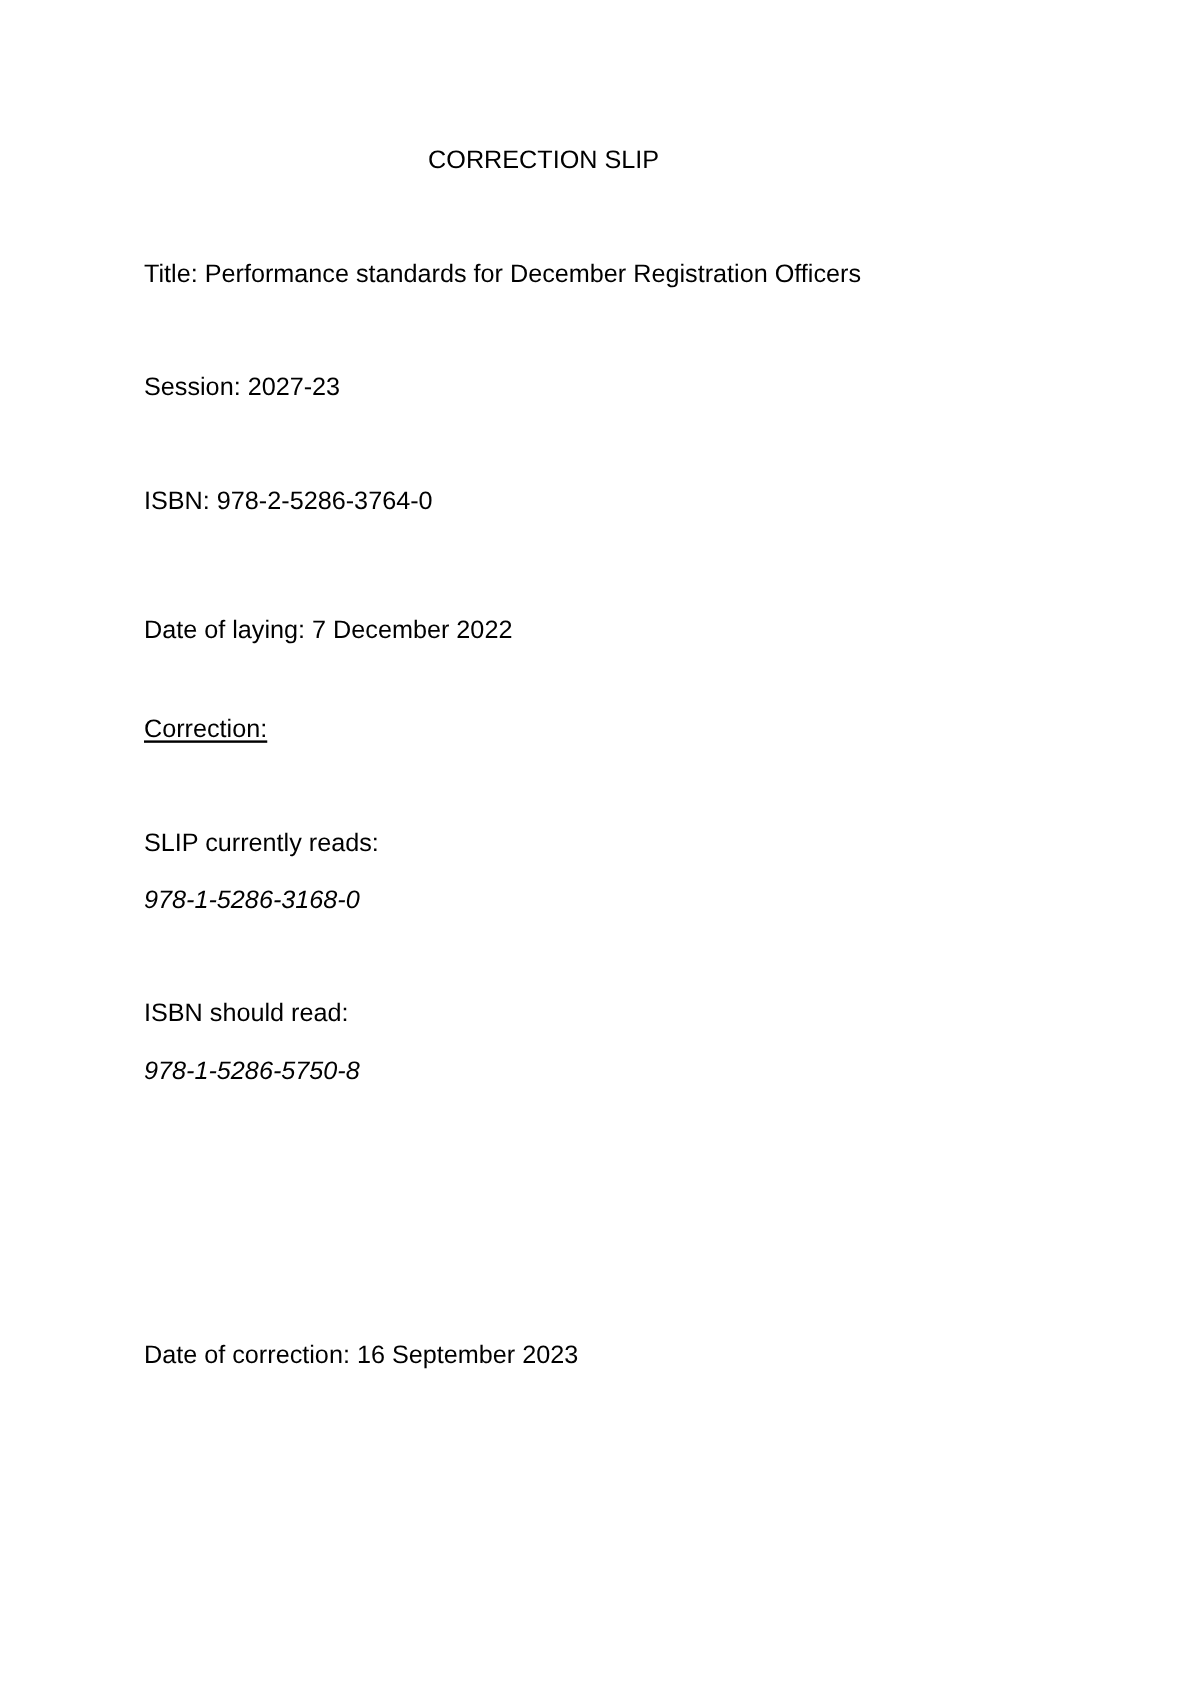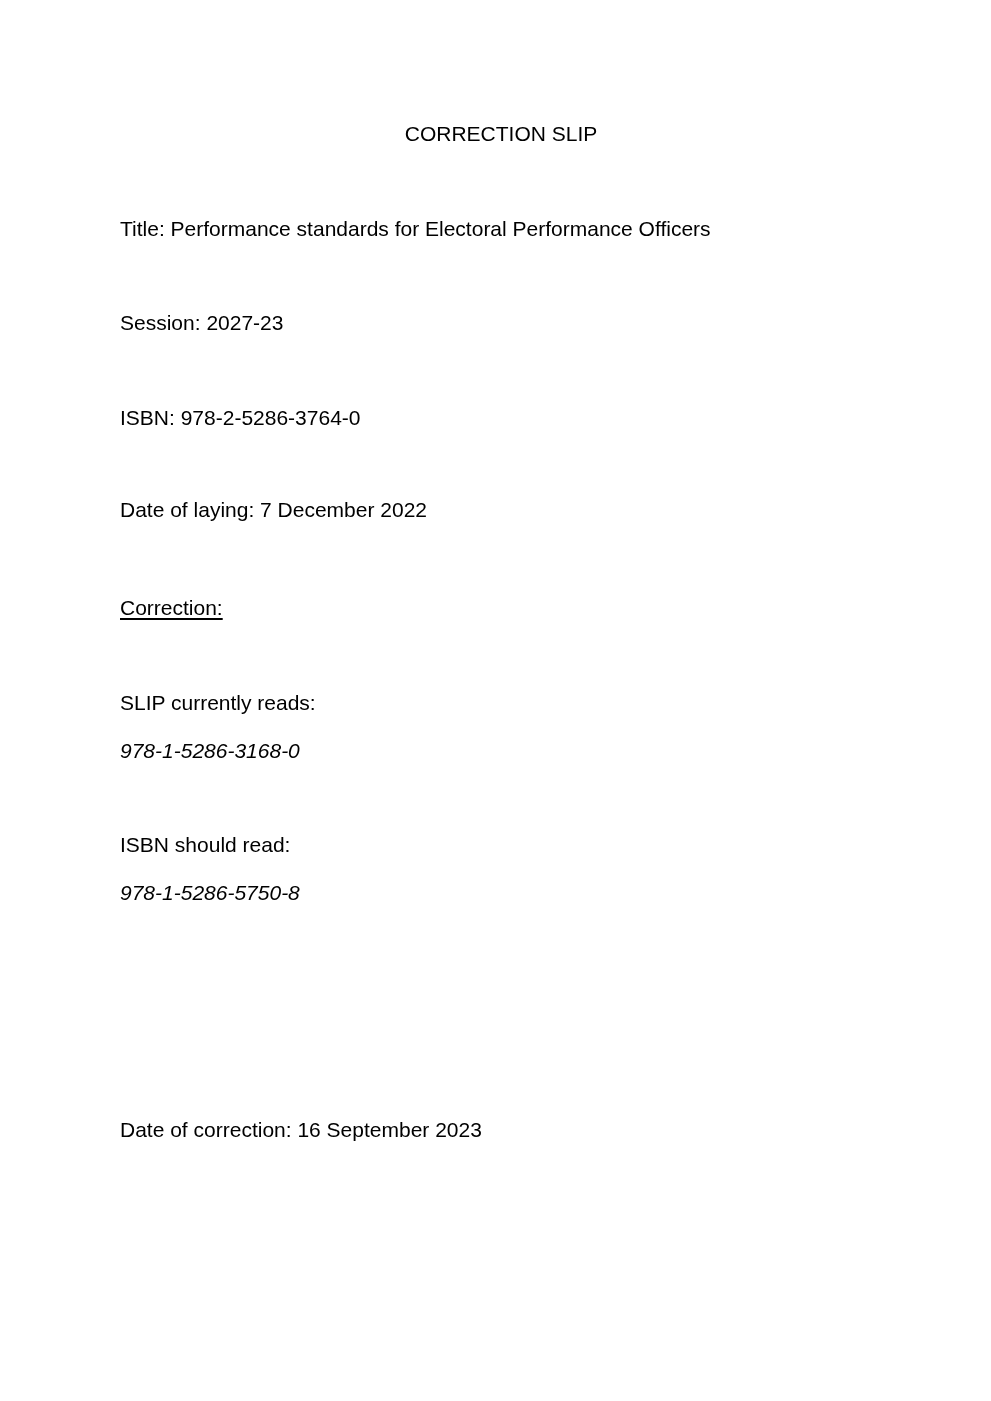--- a/index.html
+++ b/index.html
@@ -1,30 +1,30 @@
 <!DOCTYPE html>
 <html><head>
   <meta charset="utf-8">
   <style>
     html, body { margin: 0; padding: 0; background: #ffffff; }
     body { width: 991px; height: 1401px; position: relative; overflow: hidden;
            font-family: "Liberation Sans", sans-serif; color: #000; }
     .line { position: absolute; left: 120px; font-size: 21px; line-height: 24px; white-space: nowrap; }
-    .title { left: 0; width: 906px; text-align: center; top: 122px; margin-left: 48px; }
+    .title { left: 0; width: 906px; text-align: center; top: 122px; }
     .italic { font-style: italic; }
     .underline { text-decoration: underline; text-underline-offset: 3px; text-decoration-thickness: 1.5px; }
   </style>
 </head>
 <body>
 
 <div>
   <div class="line title">CORRECTION SLIP</div>
-  <div class="line" style="top:217px;">Title: Performance standards for Electoral Performance Officers</div>
+  <div class="line" style="top:217px;">Title: Performance standards for December Registration Officers</div>
   <div class="line" style="top:311px;">Session: 2027-23</div>
   <div class="line" style="top:406px;">ISBN: 978-2-5286-3764-0</div>
-  <div class="line" style="top:498px;">Date of laying: 7 December 2022</div>
+  <div class="line" style="top:514px;">Date of laying: 7 December 2022</div>
   <div class="line underline" style="top:596px;">Correction:</div>
   <div class="line" style="top:691px;">SLIP currently reads:</div>
   <div class="line italic" style="top:739px;">978-1-5286-3168-0</div>
   <div class="line" style="top:833px;text-align:right;">ISBN should read:</div>
   <div class="line italic" style="top:881px;">978-1-5286-5750-8</div>
   <div class="line" style="top:1118px;">Date of correction: 16 September 2023</div>
 </div>
 
 </body></html>

